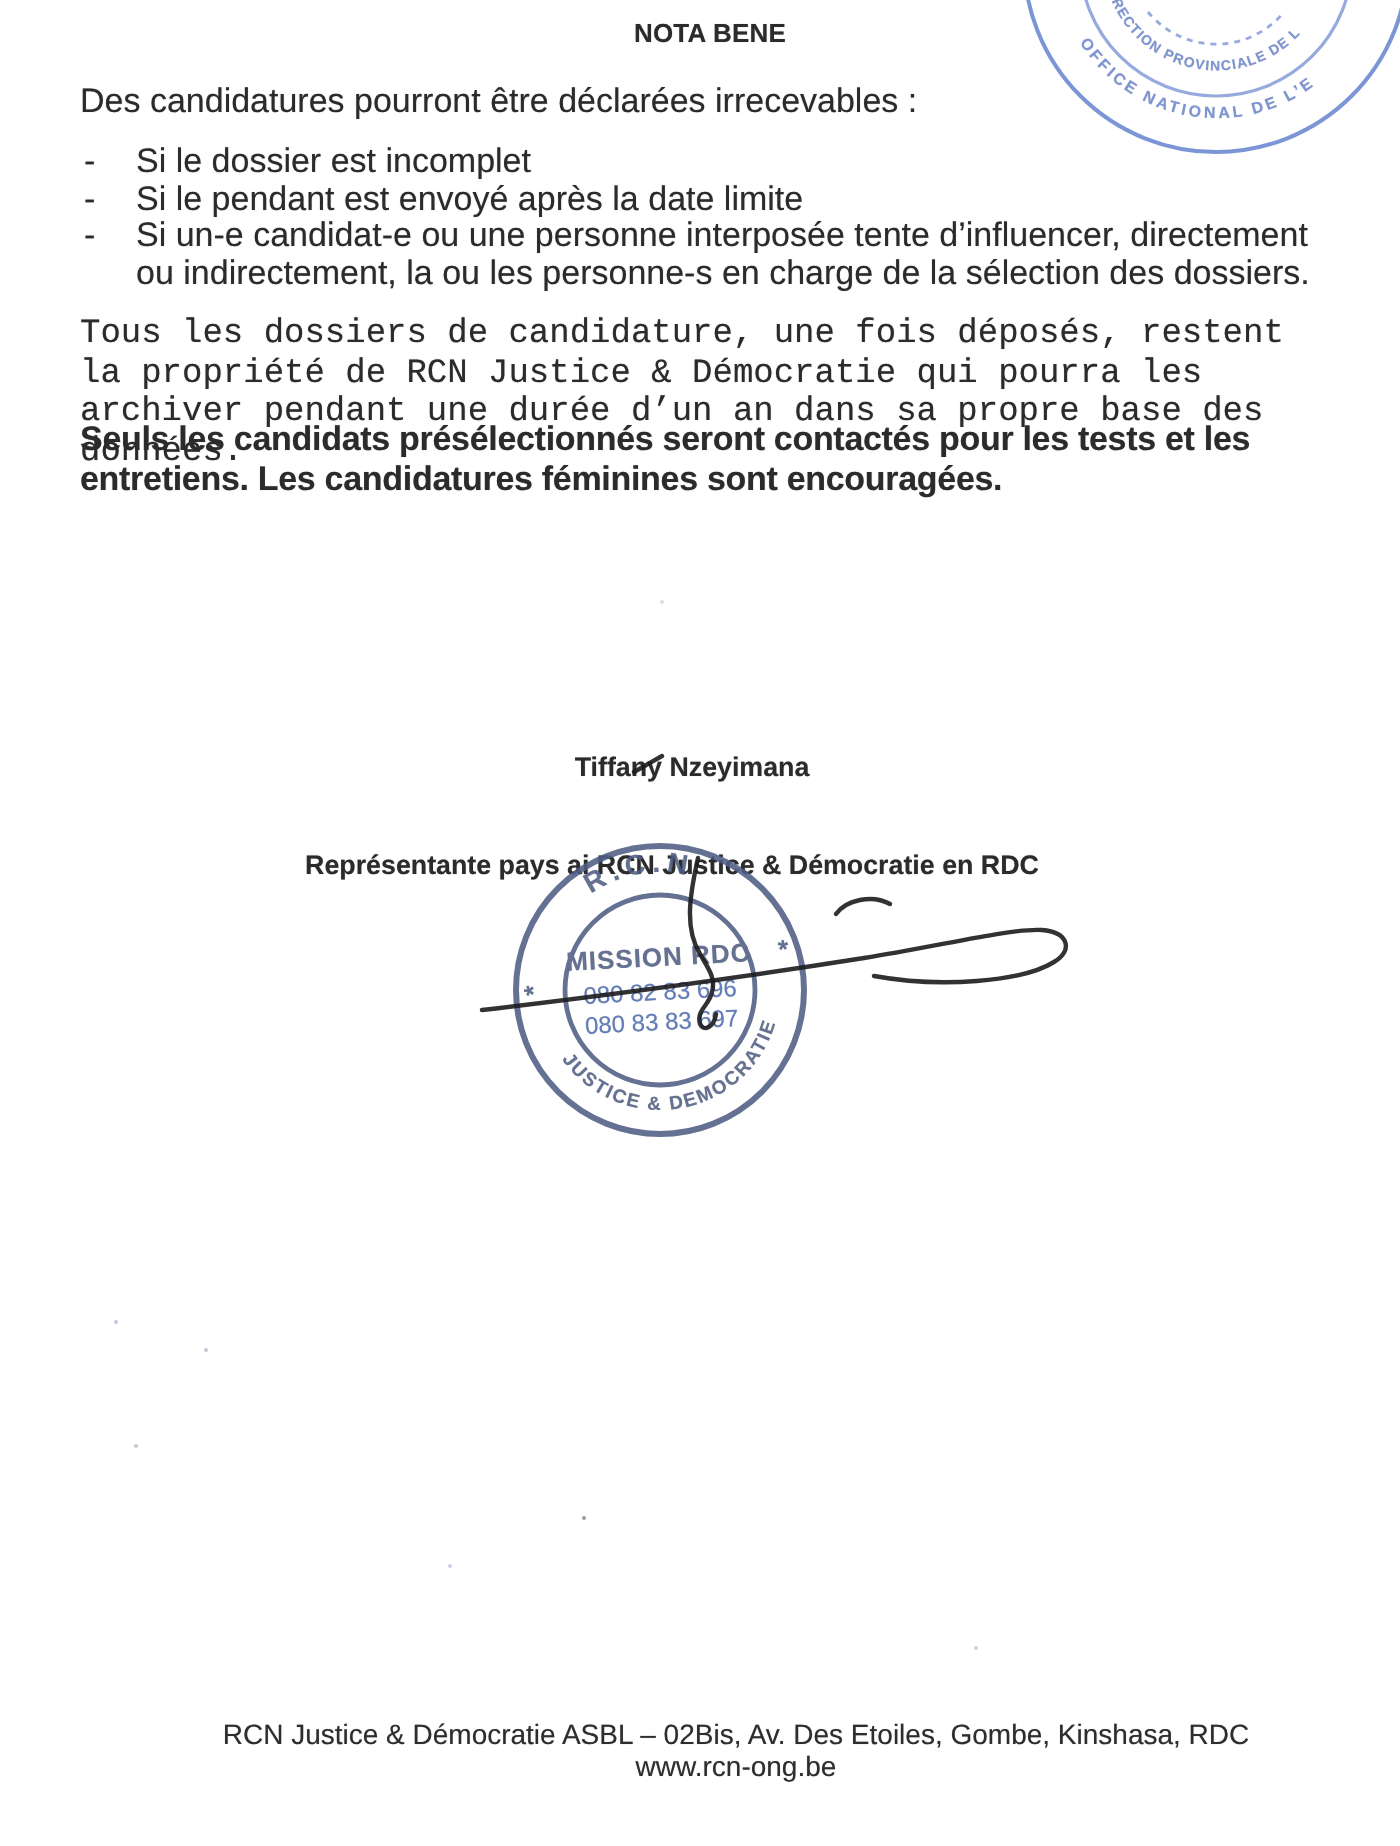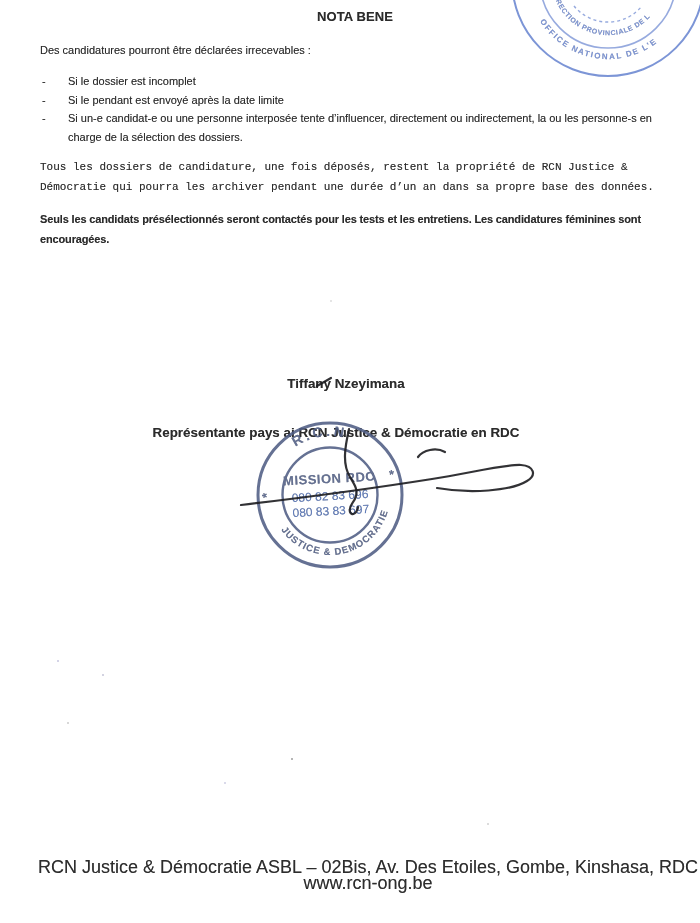--- a/index.html
+++ b/index.html
@@ -4,33 +4,33 @@
 <style>
   * { box-sizing: border-box; margin: 0; padding: 0; }
   html, body { width: 700px; background: #ffffff; }
   .page {
     position: relative; width: 700px; height: 923px; background: #fff;
     font-family: "Liberation Sans", sans-serif;
     color: var(--ink, #2b2b2b);
     overflow: hidden;
     text-shadow: 0 0 .5px rgba(45,45,45,.45);
   }
-  .block { position: absolute; left: 40px; width: 630px; font-size: 11px; line-height: 19.6px; }
+  .block { position: absolute; left: 40px; width: 630px; font-size: 17px; line-height: 19.6px; }
   .nota { top: 7px; font-weight: bold; font-size: 13px; letter-spacing: .1px; text-align: center; }
   .intro { top: 41px; }
   .bullets { top: 72px; list-style: none; }
   .bullets li { position: relative; padding-left: 28px; line-height: 18.7px; }
   .bullets .dash { position: absolute; left: 2px; }
   .para-retention { top: 158px; font-family: Liberation Mono, monospace; }
   .para-shortlist { top: 210px; font-weight: bold; letter-spacing: -.15px; }
   .para-info { top: 259px; }
   a.doc-link { color: var(--link, #46525f); text-decoration: underline; cursor: pointer; }
   .sig-name { position: absolute; top: 376px; left: 0; width: 692px; text-align: center; font-weight: bold; font-size: 13.4px; }
   .sig-title { position: absolute; top: 425px; left: 0; width: 672px; text-align: center; font-weight: bold; font-size: 13.4px; }
-  .footer { position: absolute; top: 859px; left: 0; width: 700px; text-align: center; font-size: 18px; line-height: 16.4px; color: #2d2d2d; padding-left: 36px; }
+  .footer { position: absolute; top: 859px; left: 0; width: 700px; text-align: center; font-size: 14px; line-height: 16.4px; color: #2d2d2d; padding-left: 36px; }
   .footer a.doc-link { color: var(--link, #5a6570); }
   svg.stamp, svg.signature { position: absolute; }
   .corner-stamp { left: 470px; top: 0; }
   .rcn-stamp { left: 245px; top: 410px; opacity: .88; }
   .signature-svg { left: 200px; top: 370px; }
   
   .onem-ring { fill: none; stroke: var(--stamp_blue, #4b6dc7); }
   .onem-text { fill: var(--stamp_blue, #4b6dc7); font-family: "Liberation Sans", sans-serif; font-weight: bold; }
   .rcn-ring { fill: none; stroke: var(--rcn_ink, #505e85); }
   .rcn-curved { fill: var(--rcn_ink, #505e85); font-family: "Liberation Sans", sans-serif; font-weight: bold; }

